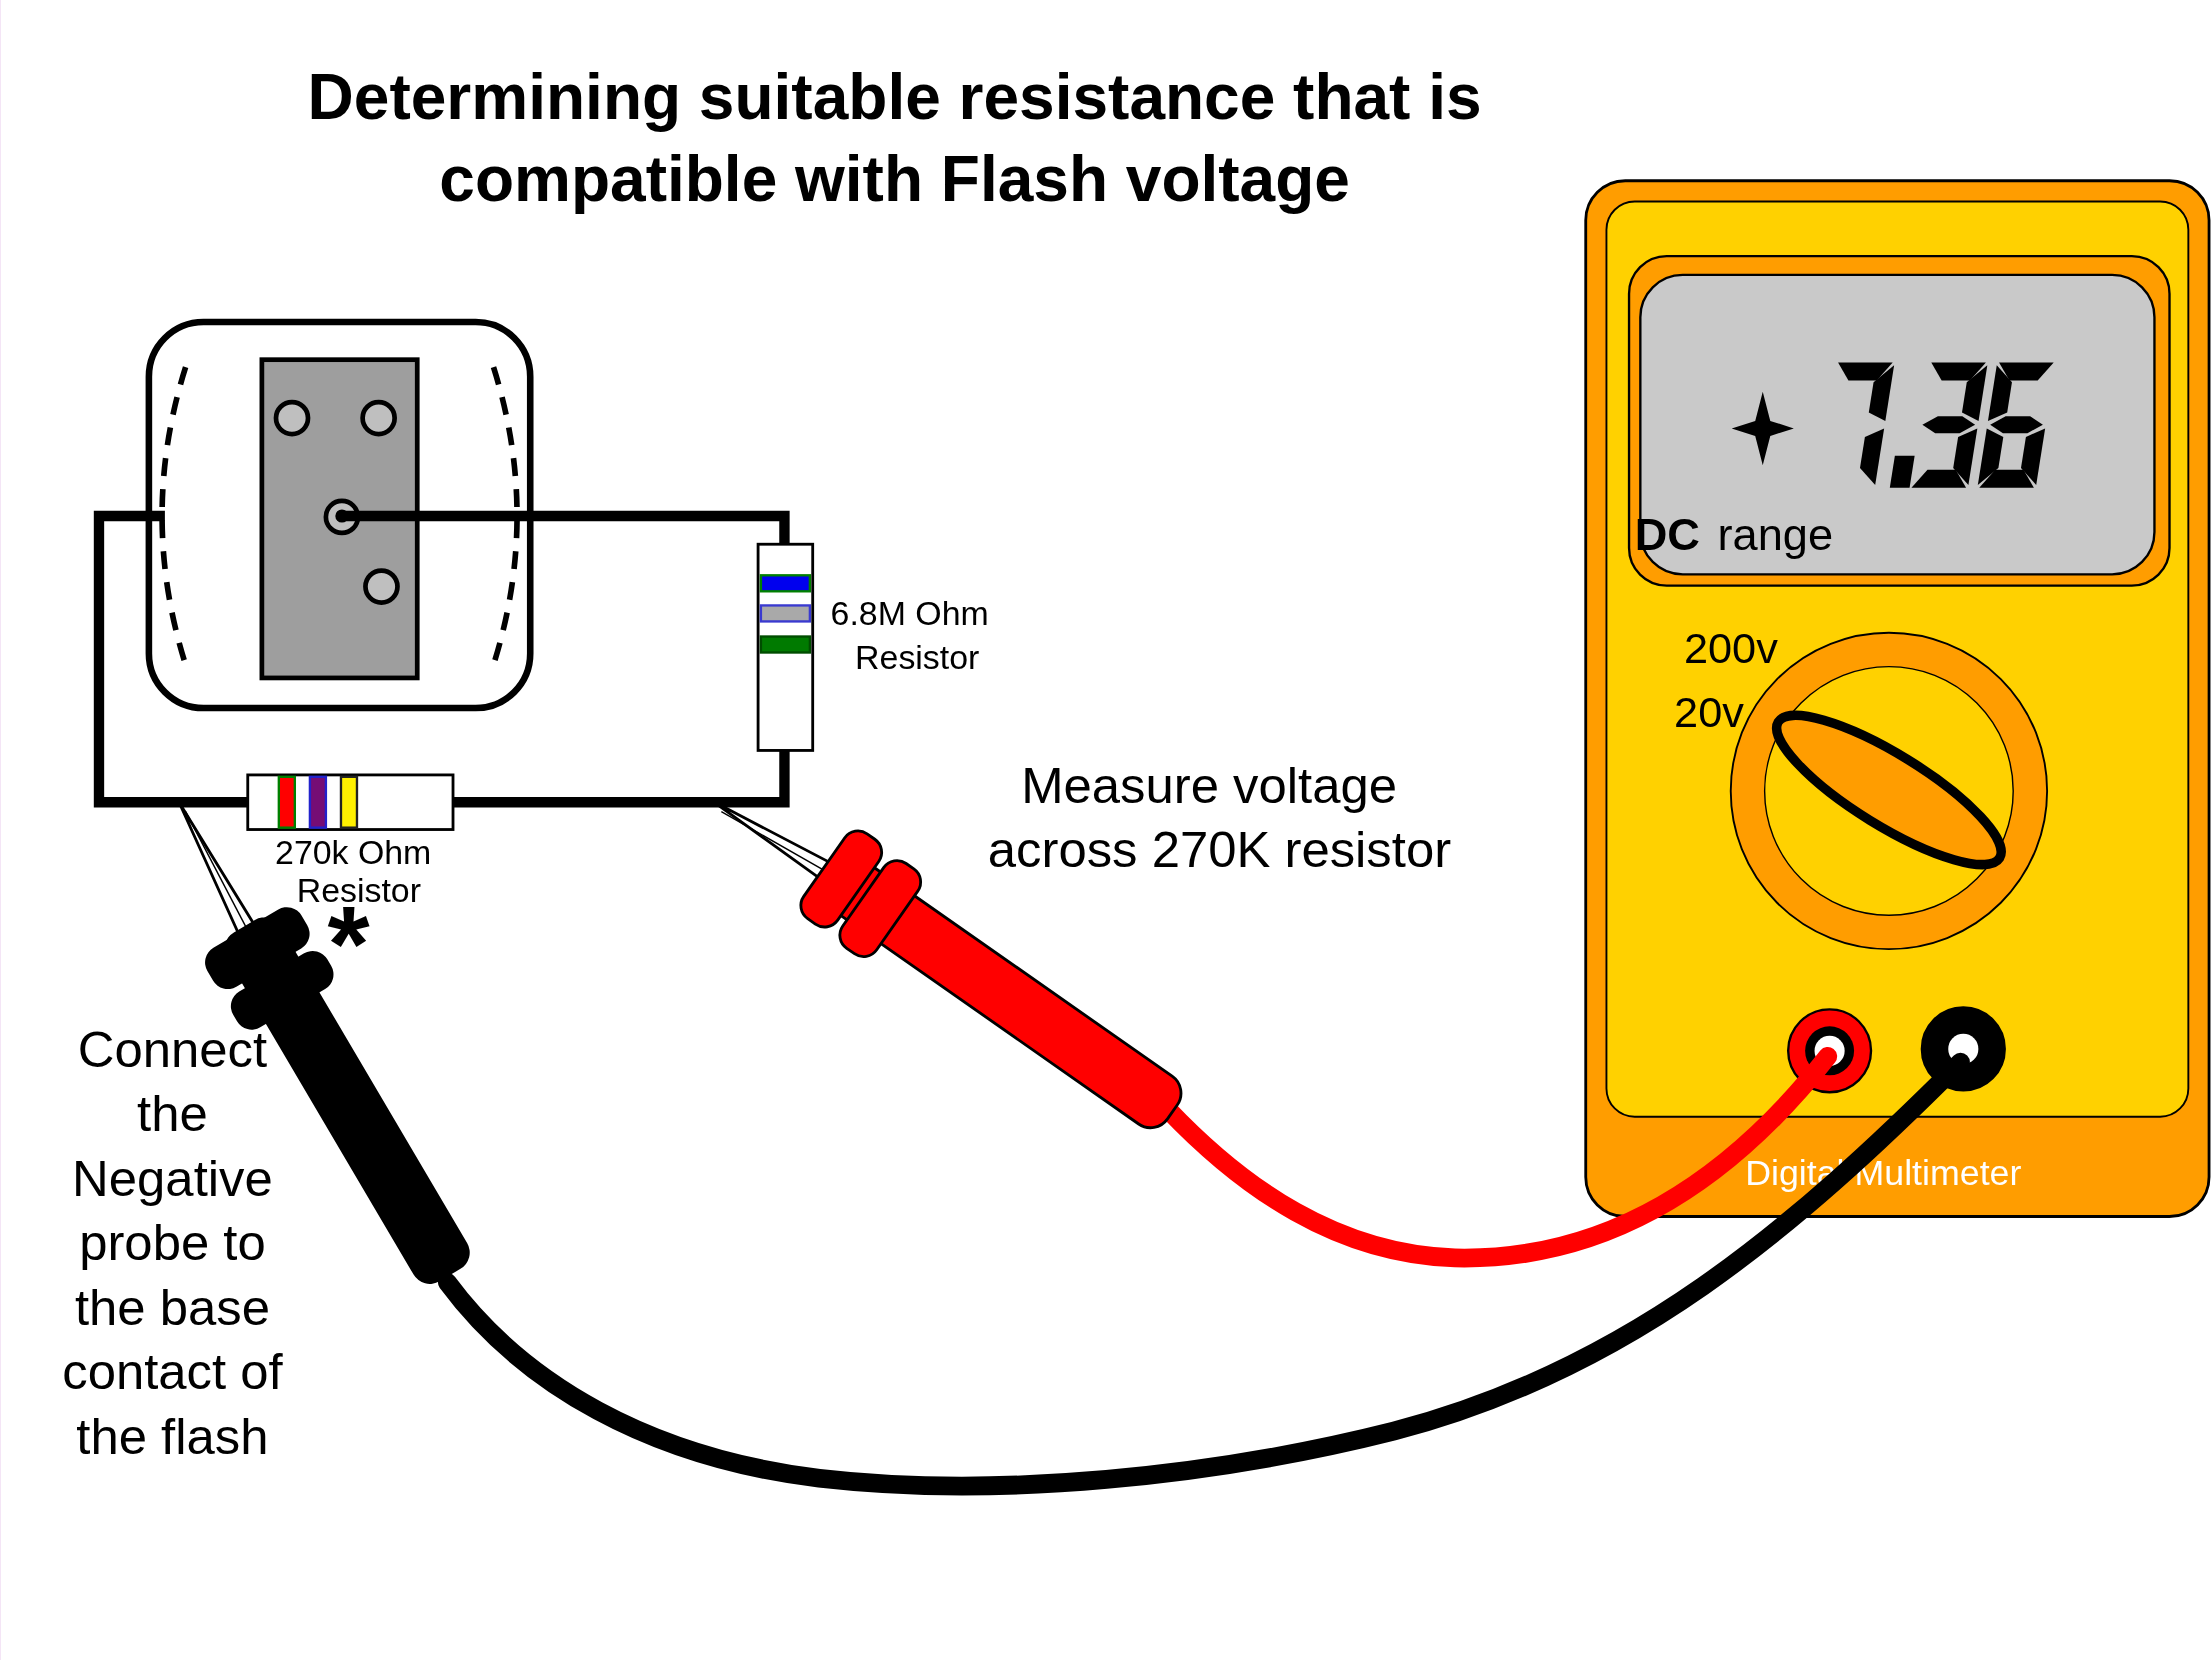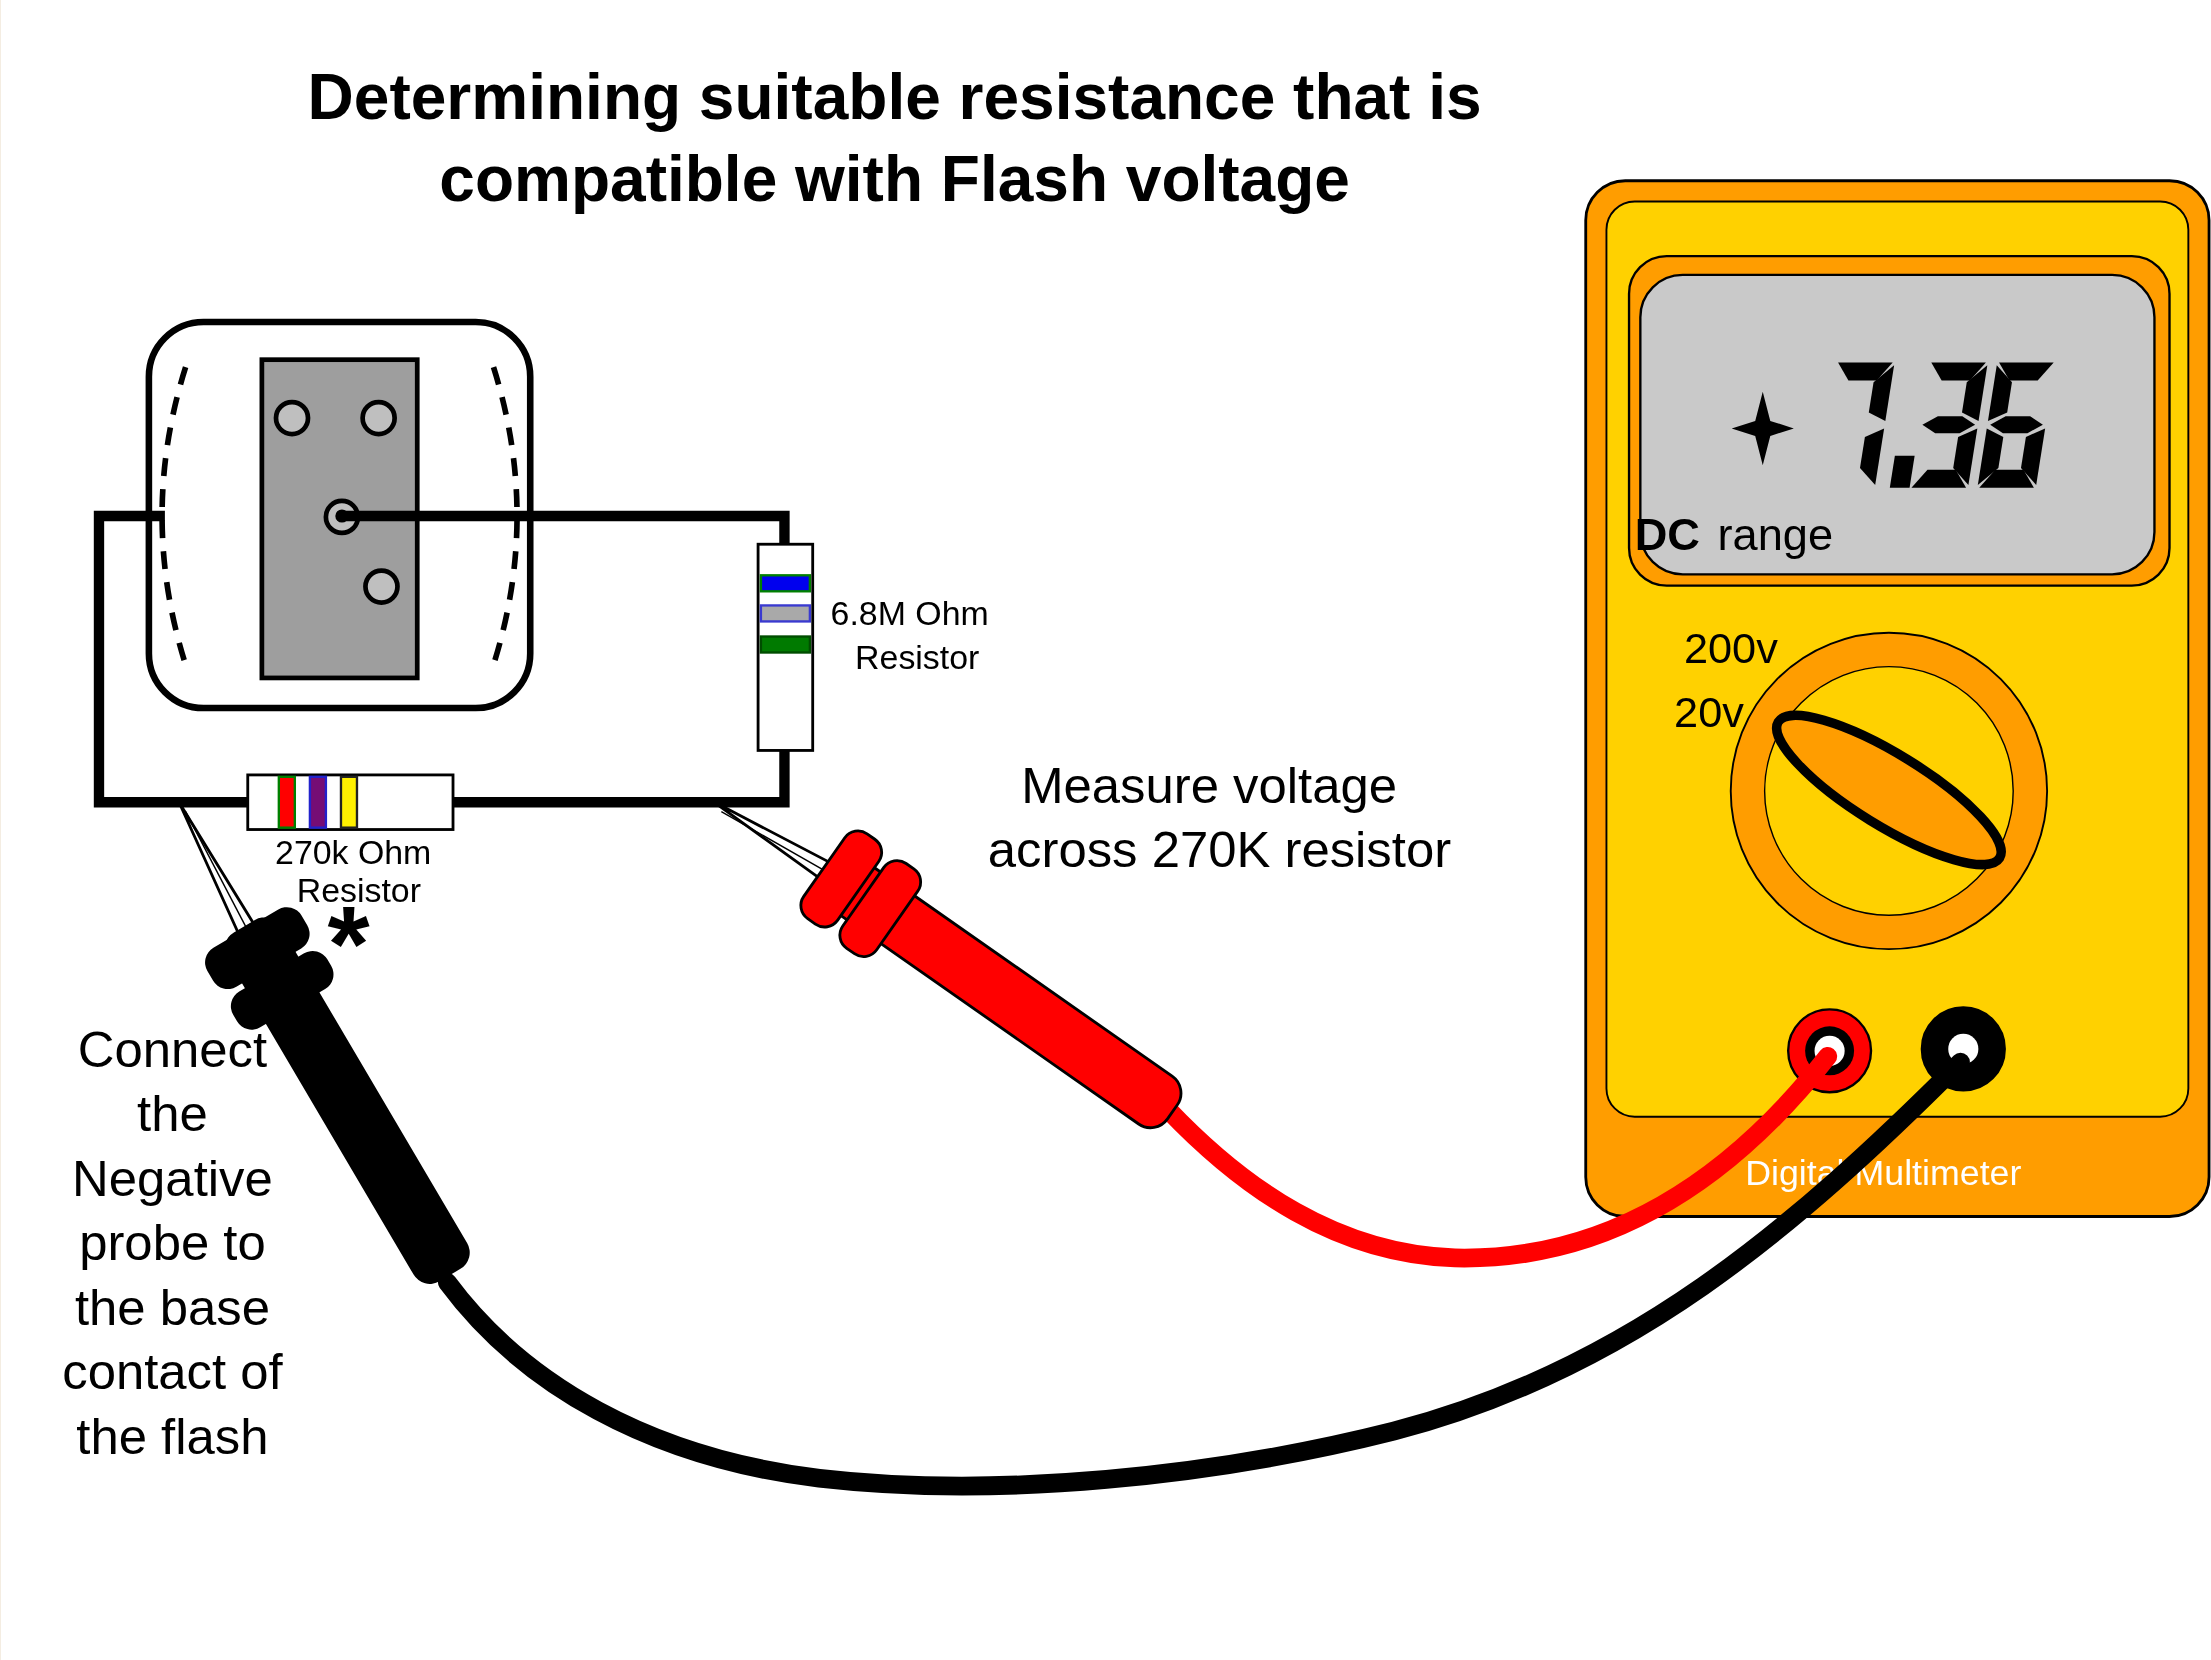--- a/index.html
+++ b/index.html
@@ -1,16 +1,16 @@
 <!DOCTYPE html>
 <html style="font-size:15px"><head>
 <meta charset="utf-8">
 <style>
   html,body{margin:0;padding:0;background:#ffffff;}
-  #stage{position:relative;width:2212px;height:1660px;background:#a16207;overflow:hidden;}
+  #stage{position:relative;width:2212px;height:1660px;background:#a21caf;overflow:hidden;}
   svg{display:block;}
   text{font-family:"Liberation Sans","DejaVu Sans",sans-serif;fill:#000000;}
   .title{font-size:68px;font-weight:bold;}
   .part-label{font-size:36px;}
   .note-big{font-size:54px;}
   .note-left{font-size:54px;}
   .meter-label{font-size:48px;}
   .range-label{font-size:46px;}
   .brand{font-size:38px;fill:#ffffff;}
   .wire{fill:none;stroke:#000000;stroke-width:11;}

